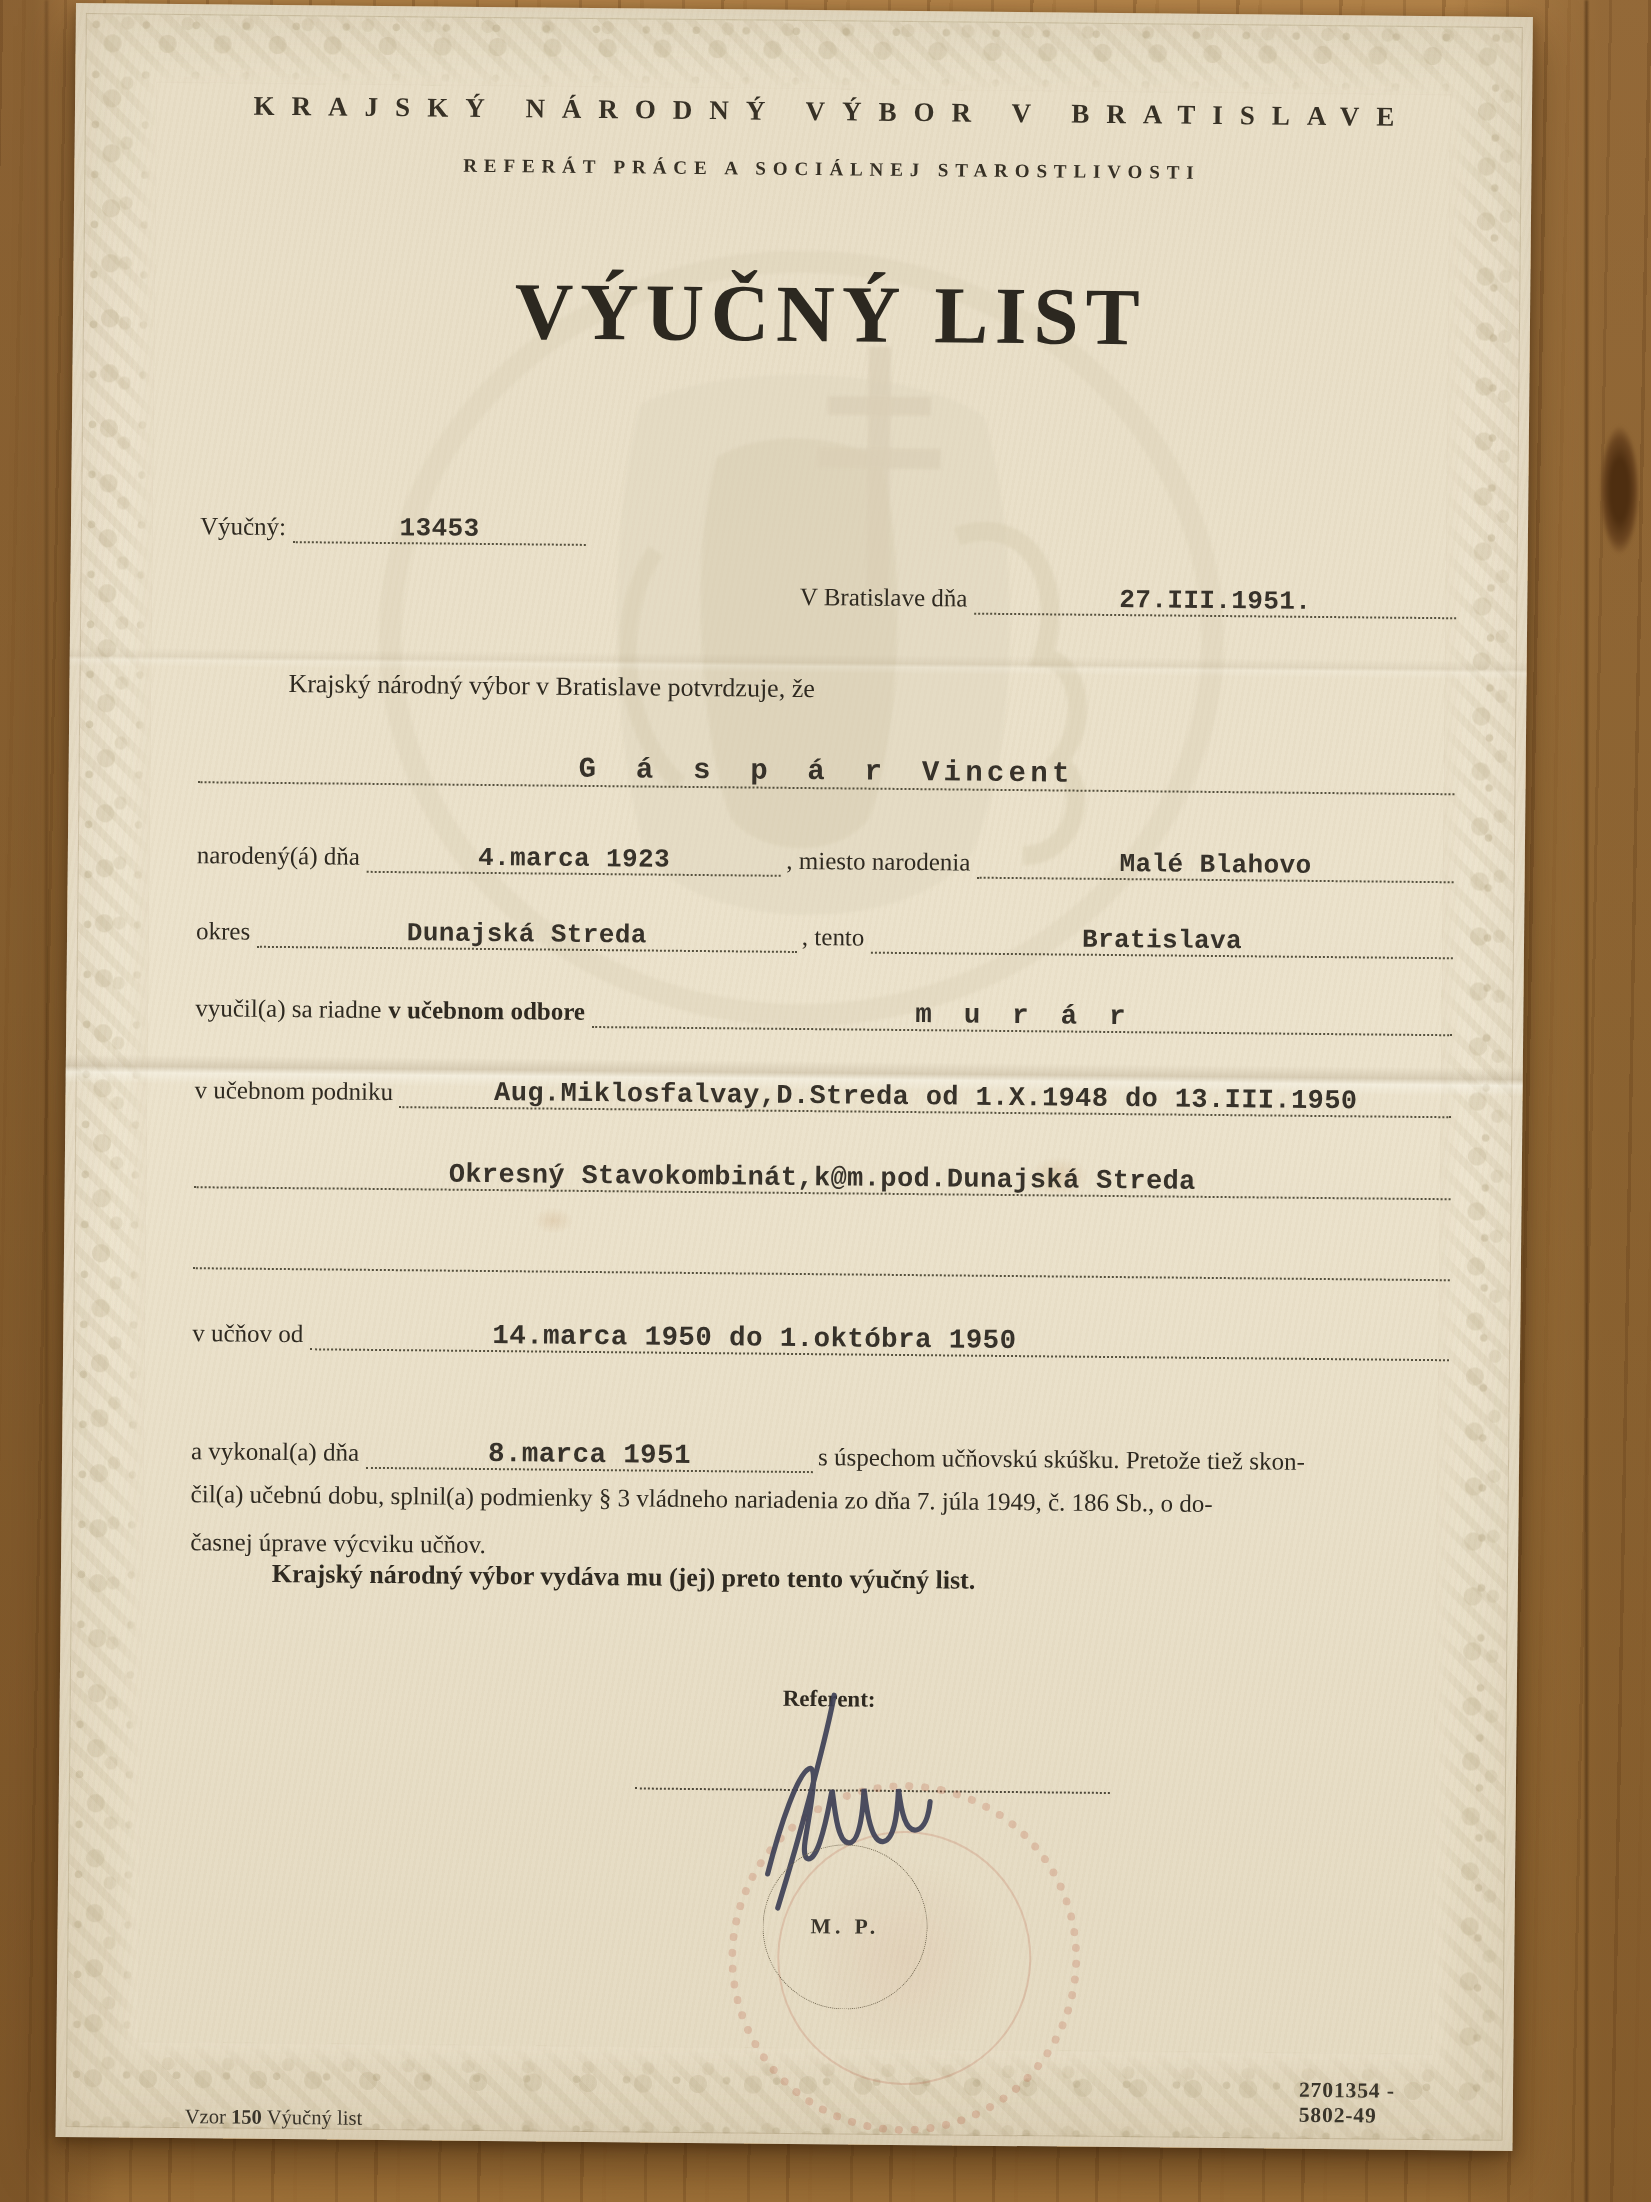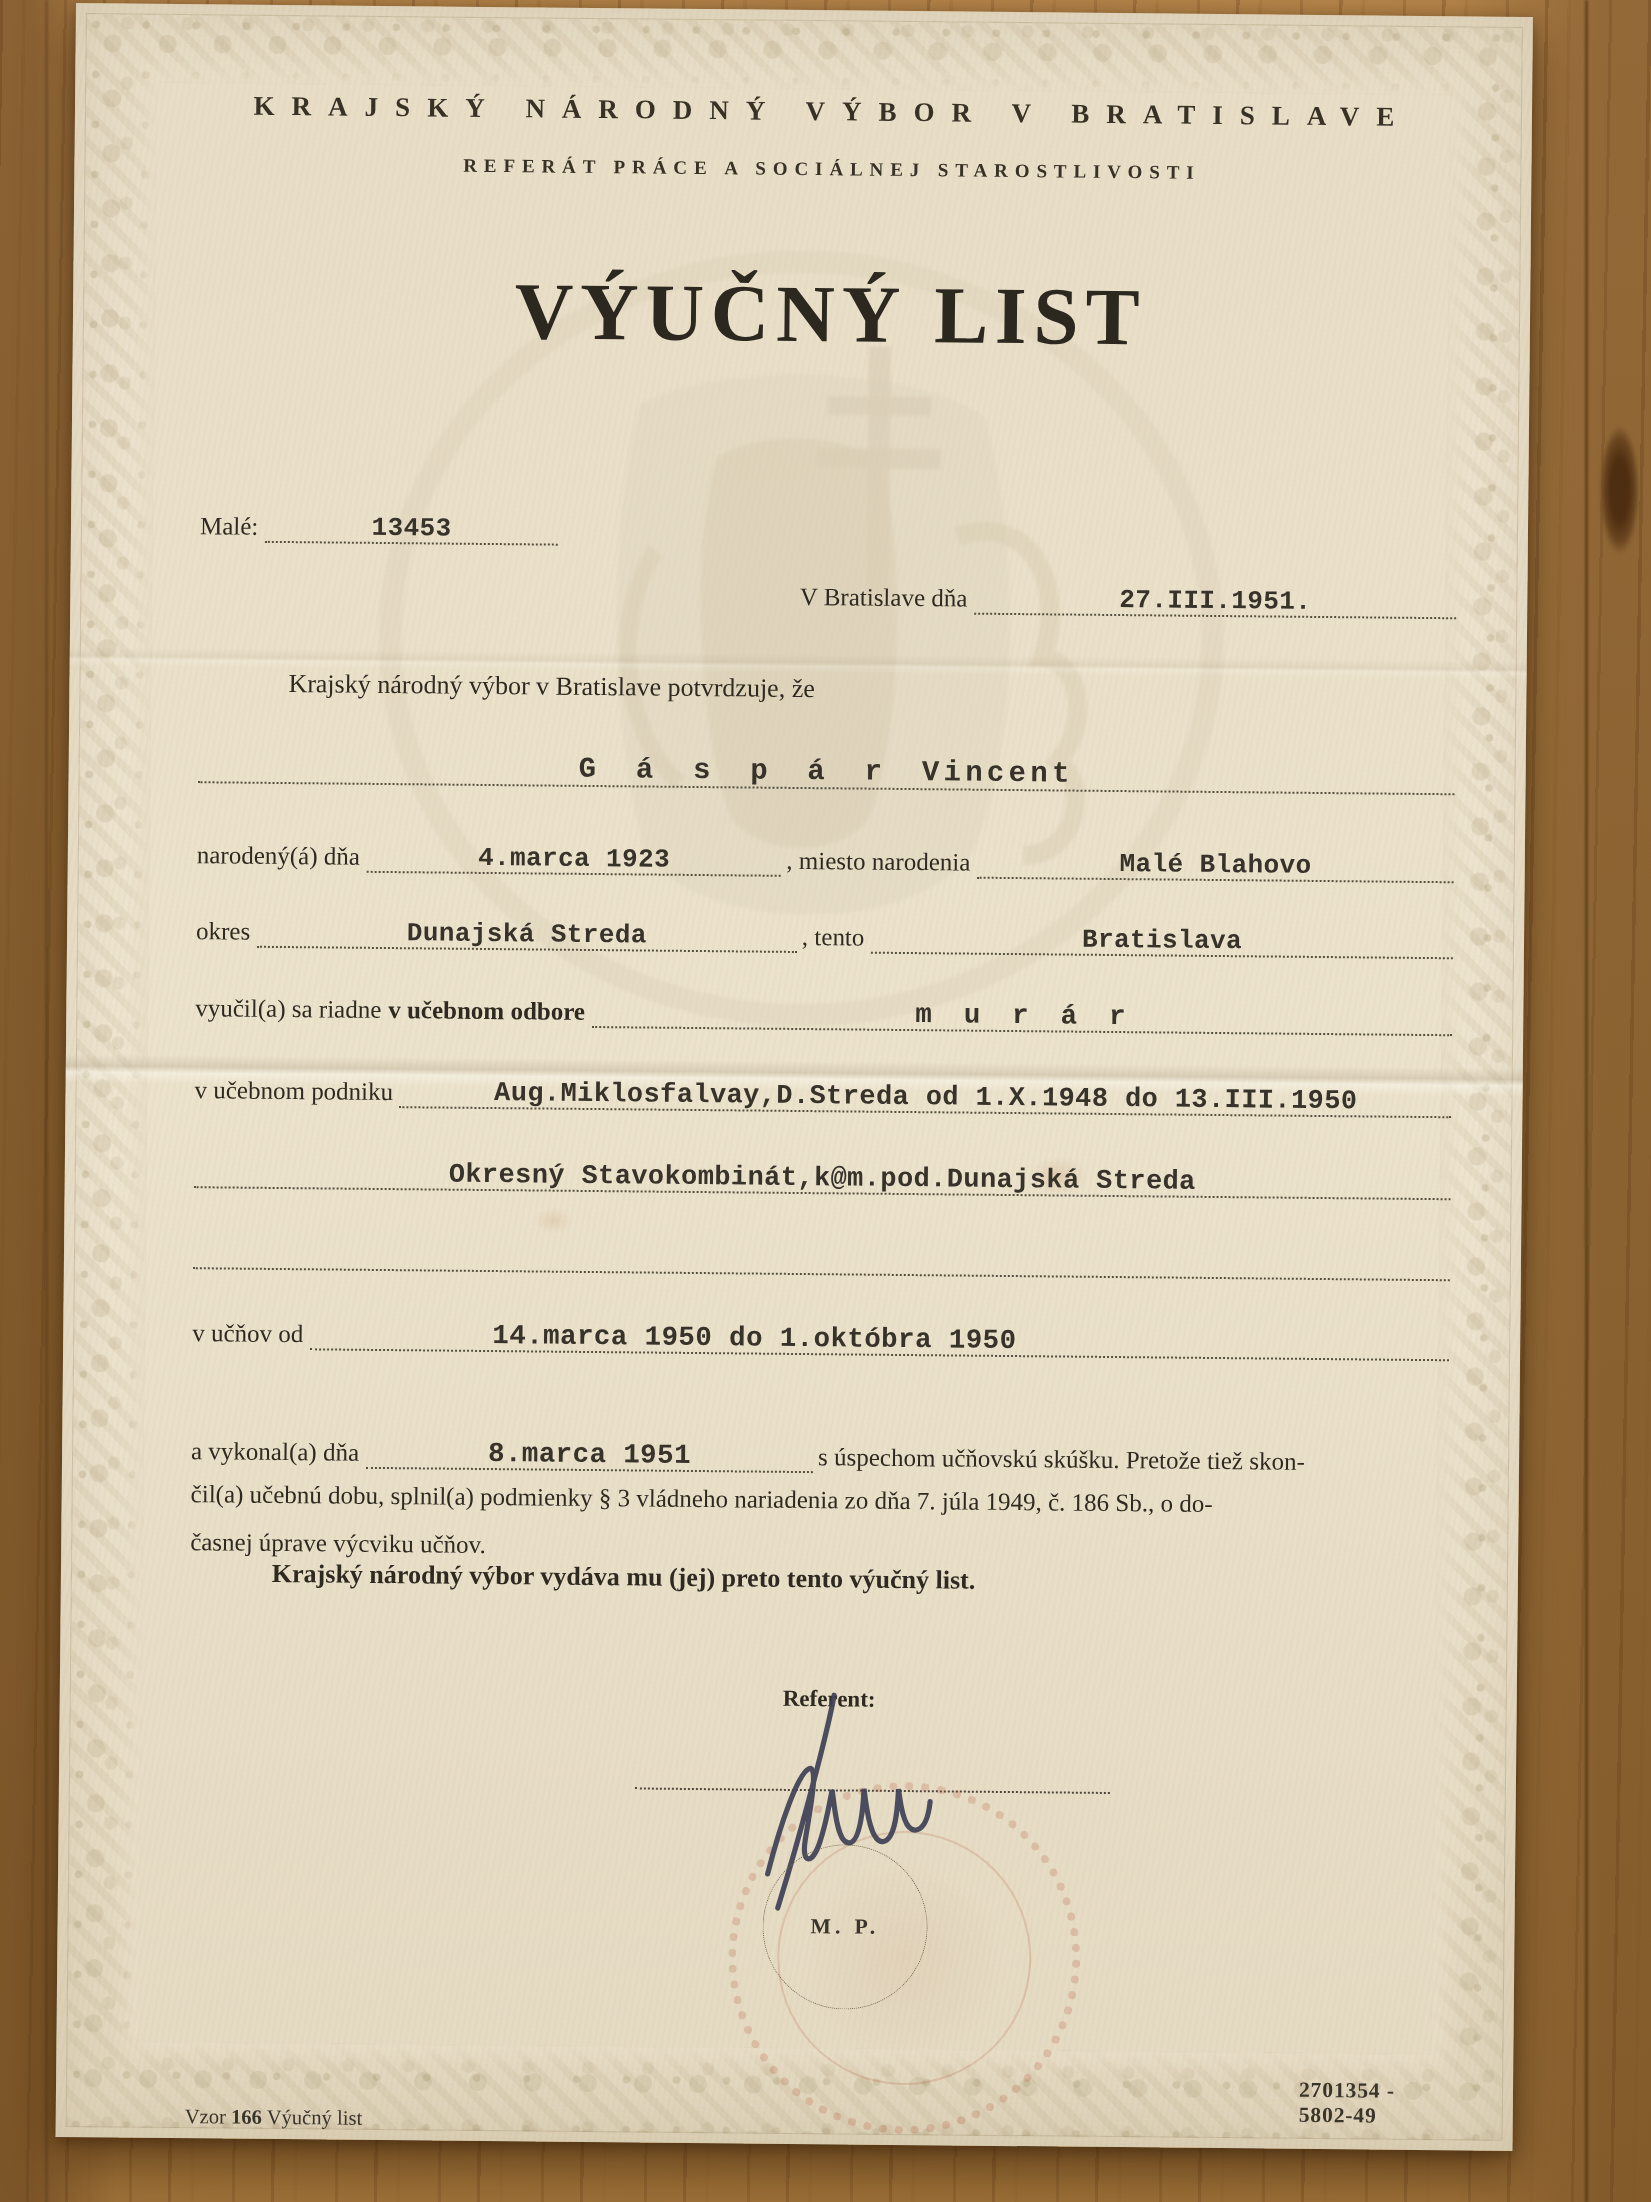--- a/index.html
+++ b/index.html
@@ -148,21 +148,21 @@
   <div class="crease-soft"></div>
   <div class="stain1"></div>
   <div class="stain2"></div>
 
   <div class="content">
     <div class="hdr1">KRAJSKÝ NÁRODNÝ VÝBOR V BRATISLAVE</div>
     <div class="hdr2">REFERÁT PRÁCE A SOCIÁLNEJ STAROSTLIVOSTI</div>
     <div class="doc-title">VÝUČNÝ LIST</div>
 
     <div class="row r-cislo">
-      <span class="lbl">Malé:</span>
+      <span class="lbl">Výučný:</span>
       <span class="fld">
         <span class="typed">13453</span>
       </span>
     </div>
 
     <div class="row r-date">
       <span class="lbl">V Bratislave dňa</span>
       <span class="fld">
         <span class="typed">27.III.1951.</span>
       </span>
@@ -256,19 +256,19 @@
     <div class="stamp">
       <div class="inner"></div>
     </div>
 
     <div class="mp-seal">
       <span>M. P.</span>
     </div>
 
     <div class="footer-left">
       <span>Vzor</span>
-      <b>166</b>
+      <b>150</b>
       <span>Výučný list</span>
     </div>
     <div class="footer-right">2701354 - 5802-49</div>
   </div>
 </div>
 
 
 </body></html>

